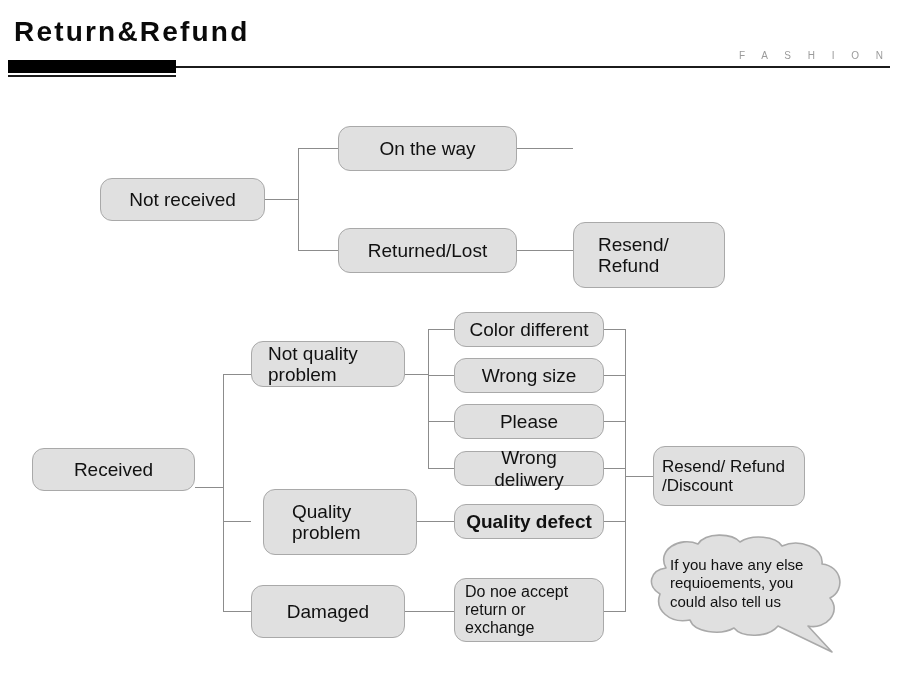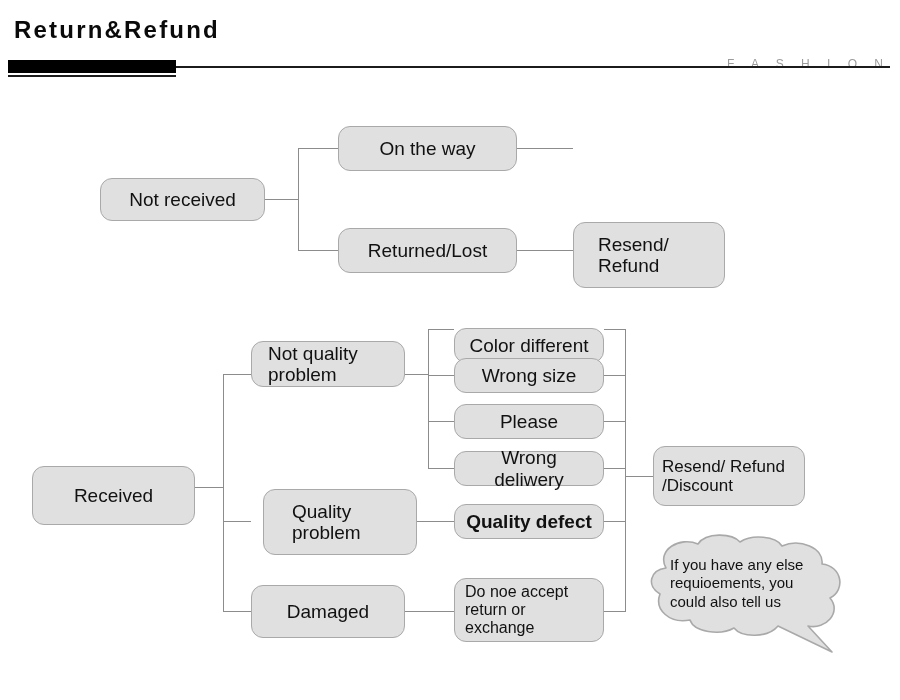--- a/index.html
+++ b/index.html
@@ -19,31 +19,31 @@
     width: 900px;
     height: 700px;
     background: #ffffff;
   }
 
   
   .hdr-title {
     position: absolute;
     left: 14px;
     top: 16px;
-    font-size: 24px;
+    font-size: 28px;
     font-weight: bold;
     letter-spacing: 2.2px;
     color: #0a0a0a;
     white-space: nowrap;
   }
   .hdr-brand {
     position: absolute;
     right: 10px;
-    top: 57px;
-    font-size: 12px;
+    top: 50px;
+    font-size: 10px;
     letter-spacing: 7px;
     color: #9b9b9b;
     white-space: nowrap;
   }
   .hdr-bar-thick {
     position: absolute;
     left: 8px;
     top: 60px;
     width: 168px;
     height: 13px;
@@ -158,31 +158,31 @@
 
   <div class="vline" style="left:625px; top:329px; height:282px;"></div>
   <div class="hline" style="left:604px; top:329px; width:22px;"></div>
   <div class="hline" style="left:604px; top:375px; width:22px;"></div>
   <div class="hline" style="left:604px; top:421px; width:22px;"></div>
   <div class="hline" style="left:604px; top:468px; width:22px;"></div>
   <div class="hline" style="left:604px; top:521px; width:22px;"></div>
   <div class="hline" style="left:604px; top:611px; width:22px;"></div>
   <div class="hline" style="left:625px; top:476px; width:28px;"></div>
 
-  <div class="node center" style="left:32px; top:466px; width:163px; height:59px;">Received</div>
+  <div class="node center" style="left:32px; top:448px; width:163px; height:43px;">Received</div>
 
   <div class="node left" style="left:251px; top:341px; width:154px; height:46px; padding-left:16px;">Not quality
 problem</div>
 
   <div class="node left" style="left:263px; top:489px; width:154px; height:66px; padding-left:28px;">Quality
 problem</div>
 
   <div class="node center" style="left:251px; top:585px; width:154px; height:53px;">Damaged</div>
 
-  <div class="node center" style="left:454px; top:328px; width:150px; height:35px;">Color different</div>
+  <div class="node center" style="left:454px; top:312px; width:150px; height:35px;">Color different</div>
 
   <div class="node center" style="left:454px; top:358px; width:150px; height:35px;">Wrong size</div>
 
   <div class="node center" style="left:454px; top:404px; width:150px; height:35px;">Please</div>
 
   <div class="node center" style="left:454px; top:451px; width:150px; height:35px;">Wrong deliwery</div>
 
   <div class="node center" style="left:454px; top:504px; width:150px; height:35px;font-weight:bold;">Quality defect</div>
 
   <div class="node left" style="left:454px; top:578px; width:150px; height:64px; font-size:16px; padding-left:10px;">Do noe accept

